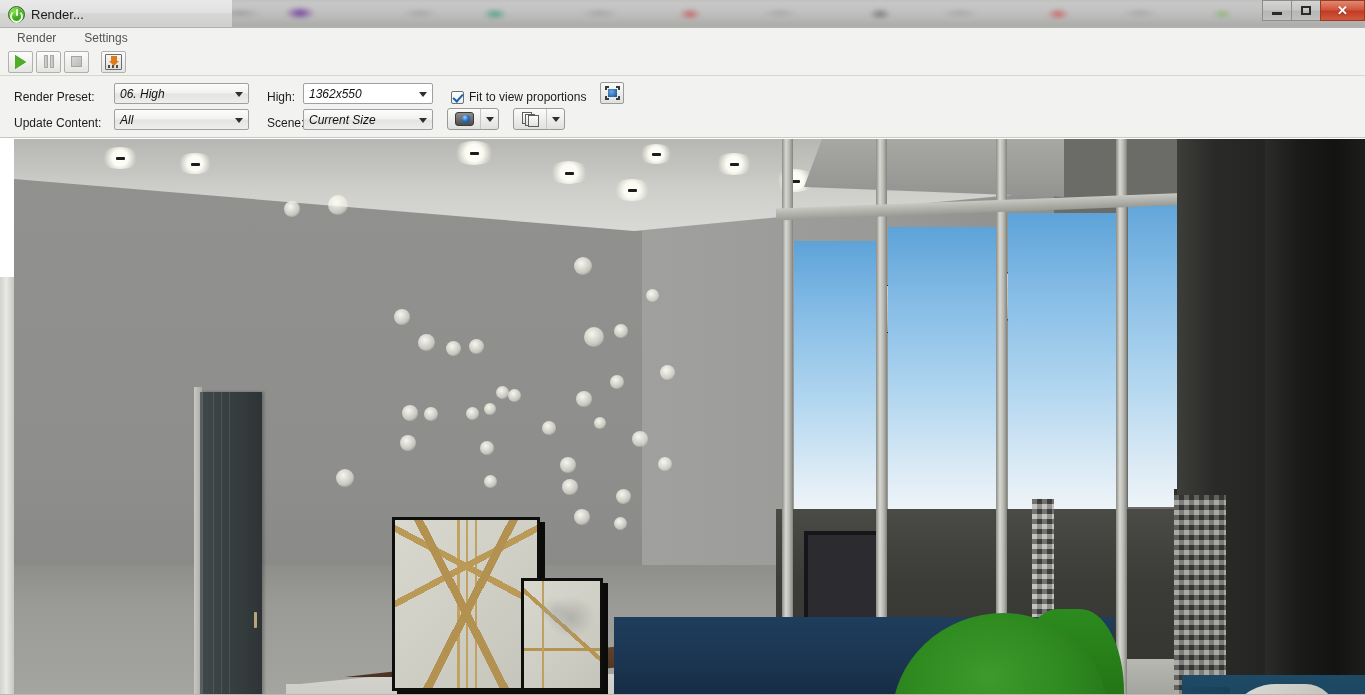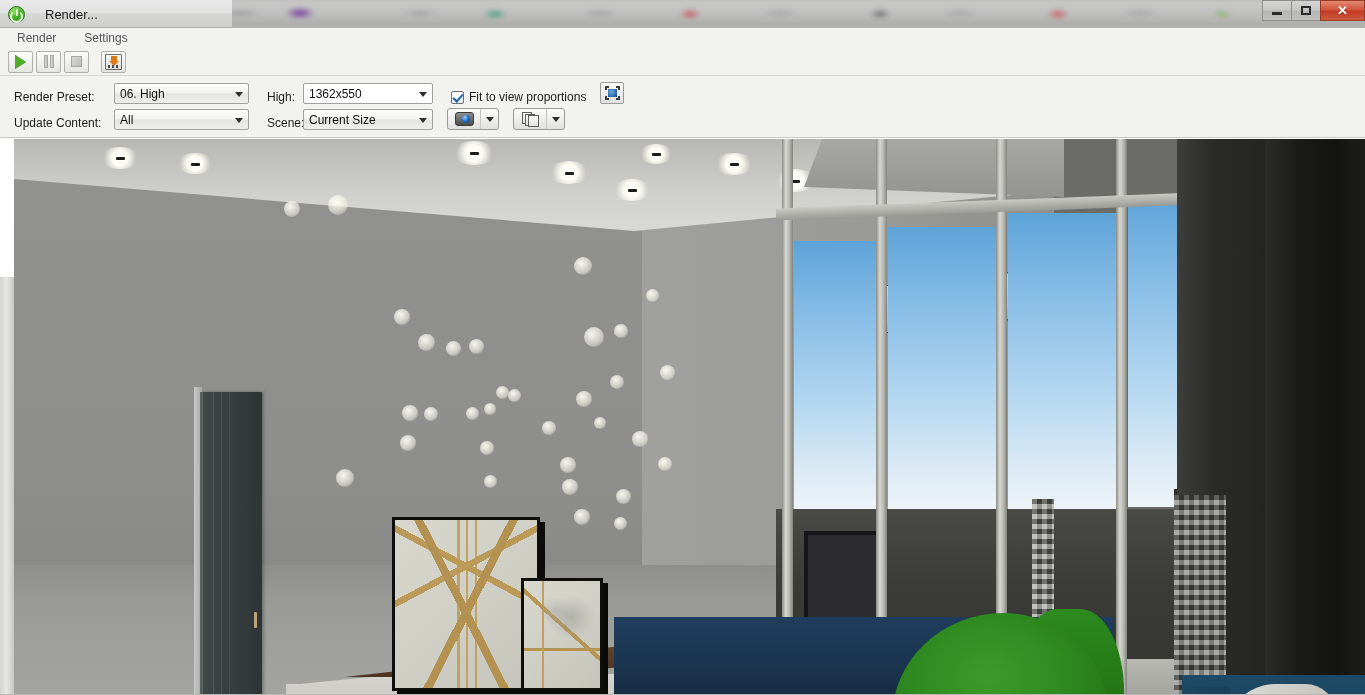--- a/index.html
+++ b/index.html
@@ -35,21 +35,21 @@
   
   .window {
     position: absolute; left: 0; top: 0; width: 1365px; height: 695px;
   }
 
   .titlebar {
     position: relative; height: 28px; width: 100%;
     display: flex; align-items: center;
   }
   .title-left {
-    display: flex; align-items: center; gap: 20px;
+    display: flex; align-items: center; gap: 6px;
     padding-left: 8px; height: 28px;
     position: relative; z-index: 3;
   }
   .title-left-bg {
     position: absolute; left: 0; top: 0; width: 232px; height: 27px;
     background: linear-gradient(to bottom,#e9e9e9 0%, #e2e2e2 45%, #d6d6d4 52%, #cfcfcd 100%);
     z-index: 1;
   }
   .app-icon {
     width: 17px; height: 17px; border-radius: 50%;
@@ -171,21 +171,21 @@
   .lbl-size { width: 36px; margin-left: 18px; }
   .lbl-scene { width: 36px; margin-left: 18px; }
 
   select.combo, .combo-fake {
     height: 21px; font-size: 12px; font-family: "Liberation Sans", sans-serif;
     color: #111; border: 1px solid #a0a0a0; border-radius: 2px;
     background: linear-gradient(to bottom,#fdfdfd 0%,#f1f1ef 48%,#e3e3e1 52%,#eeeeec 100%);
     padding: 0 18px 0 5px;
     -webkit-appearance: none; appearance: none;
     position: relative; cursor: pointer;
-    display: flex; align-items: center;
+    display: flex; align-items: center; font-style: italic;
   }
   .combo-wrap { position: relative; display: inline-block; }
   .combo-wrap .arrow {
     position: absolute; right: 6px; top: 50%; margin-top: -2px;
     width: 0; height: 0; pointer-events: none;
     border-left: 4px solid transparent; border-right: 4px solid transparent;
     border-top: 5px solid #2f2f2f;
   }
   .w-preset { width: 135px; }
   .w-size   { width: 130px; background: #ffffff !important; }

